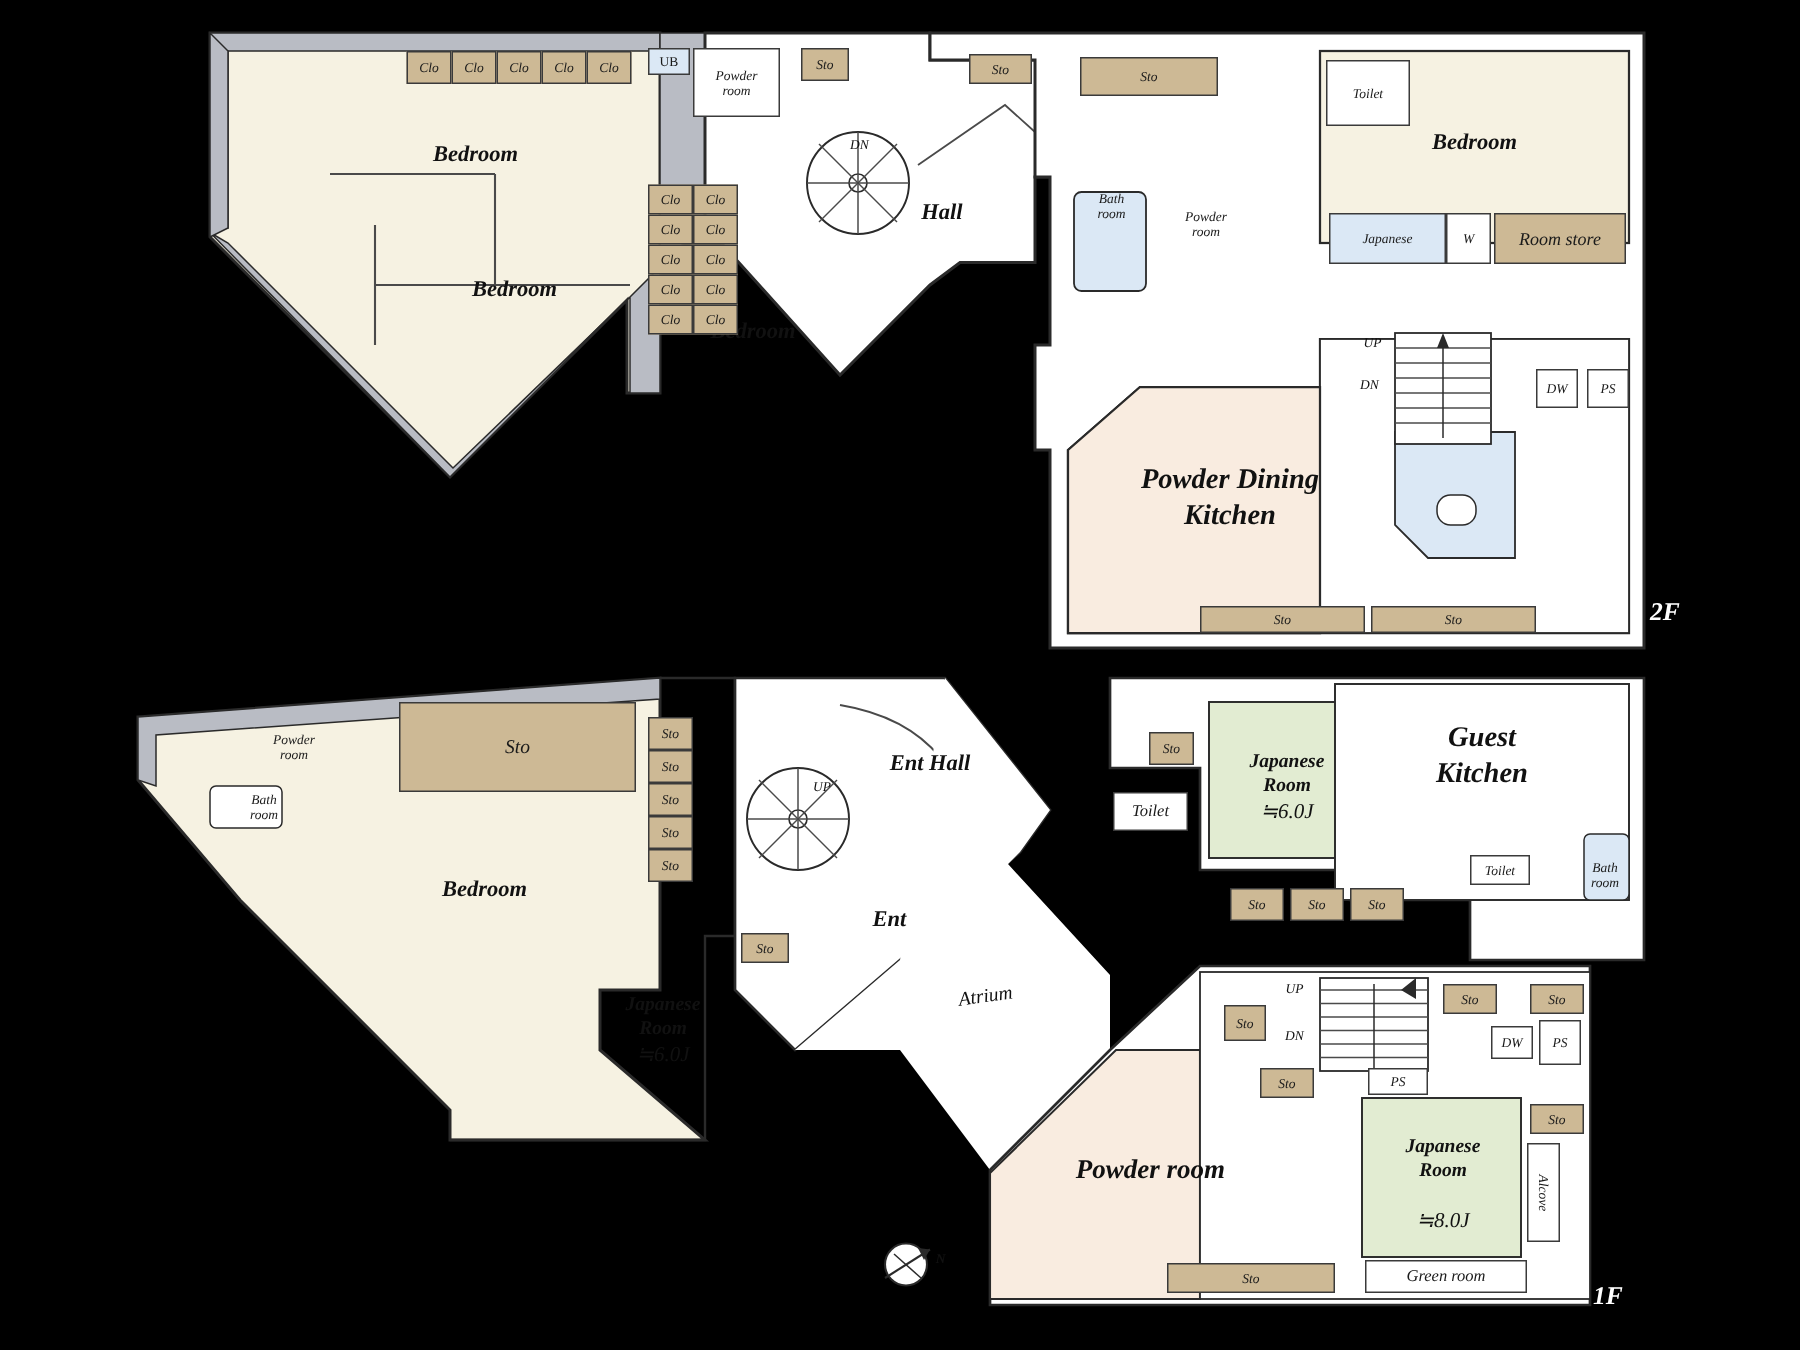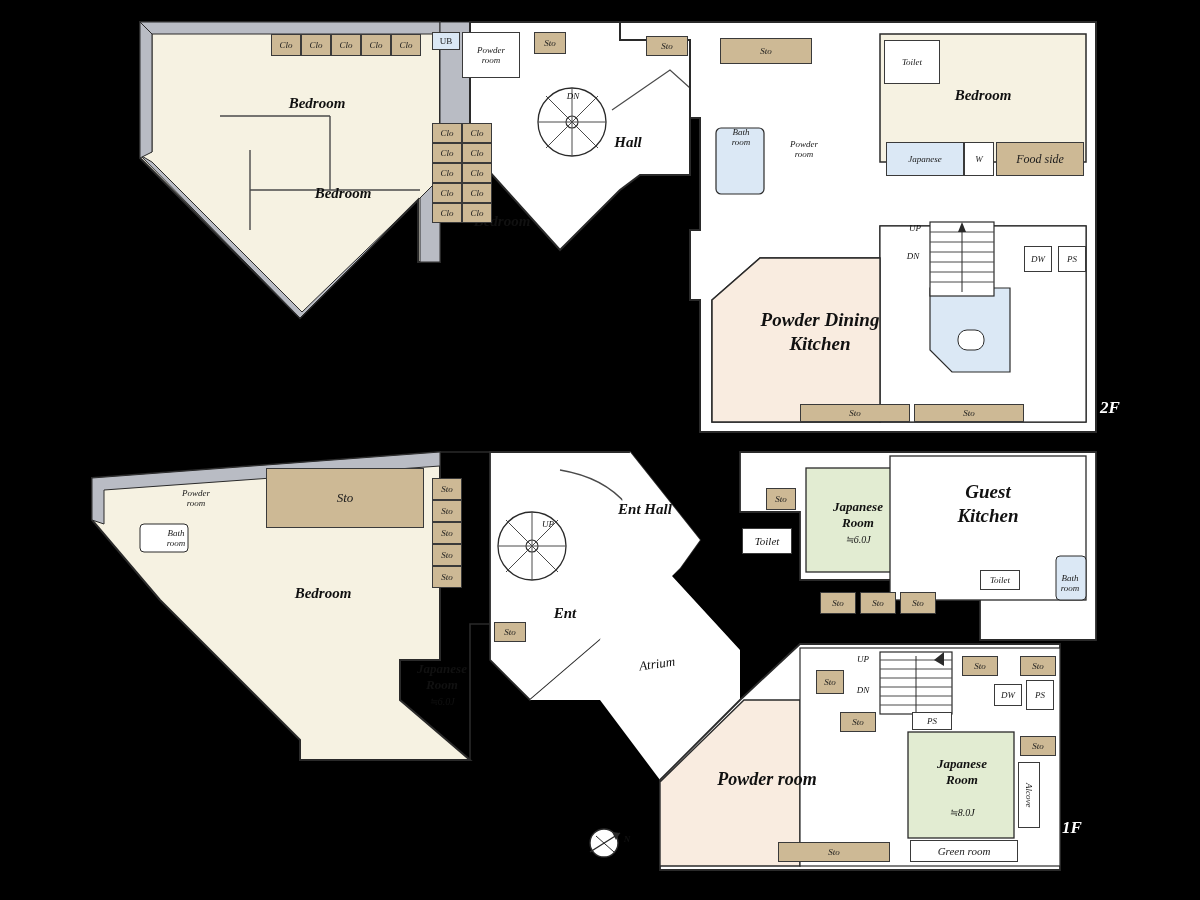--- a/index.html
+++ b/index.html
@@ -11,21 +11,21 @@
        font-size:9px;font-style:italic;color:#1a1a1a;display:flex;align-items:center;justify-content:center;font-family:"Liberation Serif",serif;}
   .fix{position:absolute;background:#dbe8f5;border:1px solid #3a3a3a;box-sizing:border-box;
        font-size:9px;color:#1a1a1a;display:flex;align-items:center;justify-content:center;font-family:"Liberation Serif",serif;}
   .plain{position:absolute;background:#ffffff;border:1px solid #3a3a3a;box-sizing:border-box;
        font-size:9px;color:#1a1a1a;display:flex;align-items:center;justify-content:center;font-family:"Liberation Serif",serif;}
   .big{font-size:19px;font-weight:bold;font-style:italic;}
   .mid{font-size:15px;font-weight:bold;font-style:italic;}
   .sm{font-size:11px;font-style:italic;}
   .xs{font-size:9px;font-style:italic;}
   .floortag{position:absolute;color:#fff;font-weight:bold;font-style:italic;font-size:17px;font-family:"Liberation Serif",serif;}
-  .jsz{font-size:10px;font-style:italic;}
+  .jsz{font-size:14px;font-style:italic;}
   svg.ov{position:absolute;left:0;top:0;width:1200px;height:900px;pointer-events:none;}
 </style>
 </head>
 <body>
 
 <div id="stage">
 
   <div class="w-outline" style="left:140px;top:22px;width:300px;height:24px;background:#b9bcc4;"></div>
 
   <svg class="ov" viewBox="0 0 1200 900">
@@ -176,36 +176,36 @@
     <span style="font-style:italic;">room</span>
   </div>
   <div class="plain" style="left:778px;top:132px;width:52px;height:34px;flex-direction:column;background:transparent;border:none;">
     <span style="font-style:italic;">Powder</span>
     <span style="font-style:italic;">room</span>
   </div>
 
   <div class="plain" style="left:884px;top:40px;width:56px;height:44px;font-style:italic;">Toilet</div>
   <div class="fix" style="left:886px;top:142px;width:78px;height:34px;font-style:italic;">Japanese</div>
   <div class="plain" style="left:964px;top:142px;width:30px;height:34px;font-style:italic;">W</div>
-  <div class="sto" style="left:996px;top:142px;width:88px;height:34px;font-size:12px;">Food side</div>
+  <div class="sto" style="left:996px;top:142px;width:88px;height:34px;font-size:12px;">Room store</div>
   <div class="plain" style="left:1024px;top:246px;width:28px;height:26px;font-style:italic;">DW</div>
   <div class="plain" style="left:1058px;top:246px;width:28px;height:26px;font-style:italic;">PS</div>
 
   <div class="sto" style="left:800px;top:404px;width:110px;height:18px;">Sto</div>
   <div class="sto" style="left:914px;top:404px;width:110px;height:18px;">Sto</div>
 
   <div class="lbl xs" style="left:553px;top:92px;width:40px;">DN</div>
   <div class="lbl xs" style="left:900px;top:224px;width:30px;">UP</div>
   <div class="lbl xs" style="left:898px;top:252px;width:30px;">DN</div>
 
   <div class="floortag" style="left:1100px;top:398px;">2F</div>
 
   <div class="lbl mid" style="left:243px;top:586px;width:160px;">Bedroom</div>
-  <div class="lbl mid" style="left:585px;top:502px;width:120px;">Ent Hall</div>
-  <div class="lbl mid" style="left:530px;top:606px;width:70px;text-align:center;">Ent</div>
+  <div class="lbl mid" style="left:560px;top:502px;width:120px;">Ent Hall</div>
+  <div class="lbl mid" style="left:558px;top:606px;width:70px;text-align:center;">Ent</div>
   <div class="lbl sm" style="left:622px;top:657px;width:70px;transform:rotate(-8deg);font-size:13px;">Atrium</div>
 
   <div class="lbl sm" style="left:392px;top:662px;width:100px;font-size:13px;font-weight:bold;">Japanese</div>
   <div class="lbl sm" style="left:392px;top:678px;width:100px;font-size:13px;font-weight:bold;">Room</div>
   <div class="lbl jsz" style="left:392px;top:697px;width:100px;">≒6.0J</div>
 
   <div class="lbl sm" style="left:808px;top:500px;width:100px;font-size:13px;font-weight:bold;">Japanese</div>
   <div class="lbl sm" style="left:808px;top:516px;width:100px;font-size:13px;font-weight:bold;">Room</div>
   <div class="lbl jsz" style="left:808px;top:535px;width:100px;">≒6.0J</div>
 
@@ -254,15 +254,15 @@
   <div class="plain" style="left:912px;top:712px;width:40px;height:18px;font-style:italic;">PS</div>
   <div class="plain" style="left:1018px;top:762px;width:22px;height:66px;font-style:italic;writing-mode:vertical-rl;">Alcove</div>
   <div class="plain" style="left:910px;top:840px;width:108px;height:22px;font-style:italic;font-size:11px;">Green room</div>
 
   <div class="lbl xs" style="left:528px;top:520px;width:40px;">UP</div>
   <div class="lbl xs" style="left:848px;top:655px;width:30px;">UP</div>
   <div class="lbl xs" style="left:848px;top:686px;width:30px;">DN</div>
 
   <div class="lbl xs" style="left:620px;top:835px;width:14px;font-weight:bold;">N</div>
 
-  <div class="floortag" style="left:1062px;top:818px;">1F</div>
+  <div class="floortag" style="left:1062px;top:854px;">1F</div>
 
 </div>
 
 </body></html>

